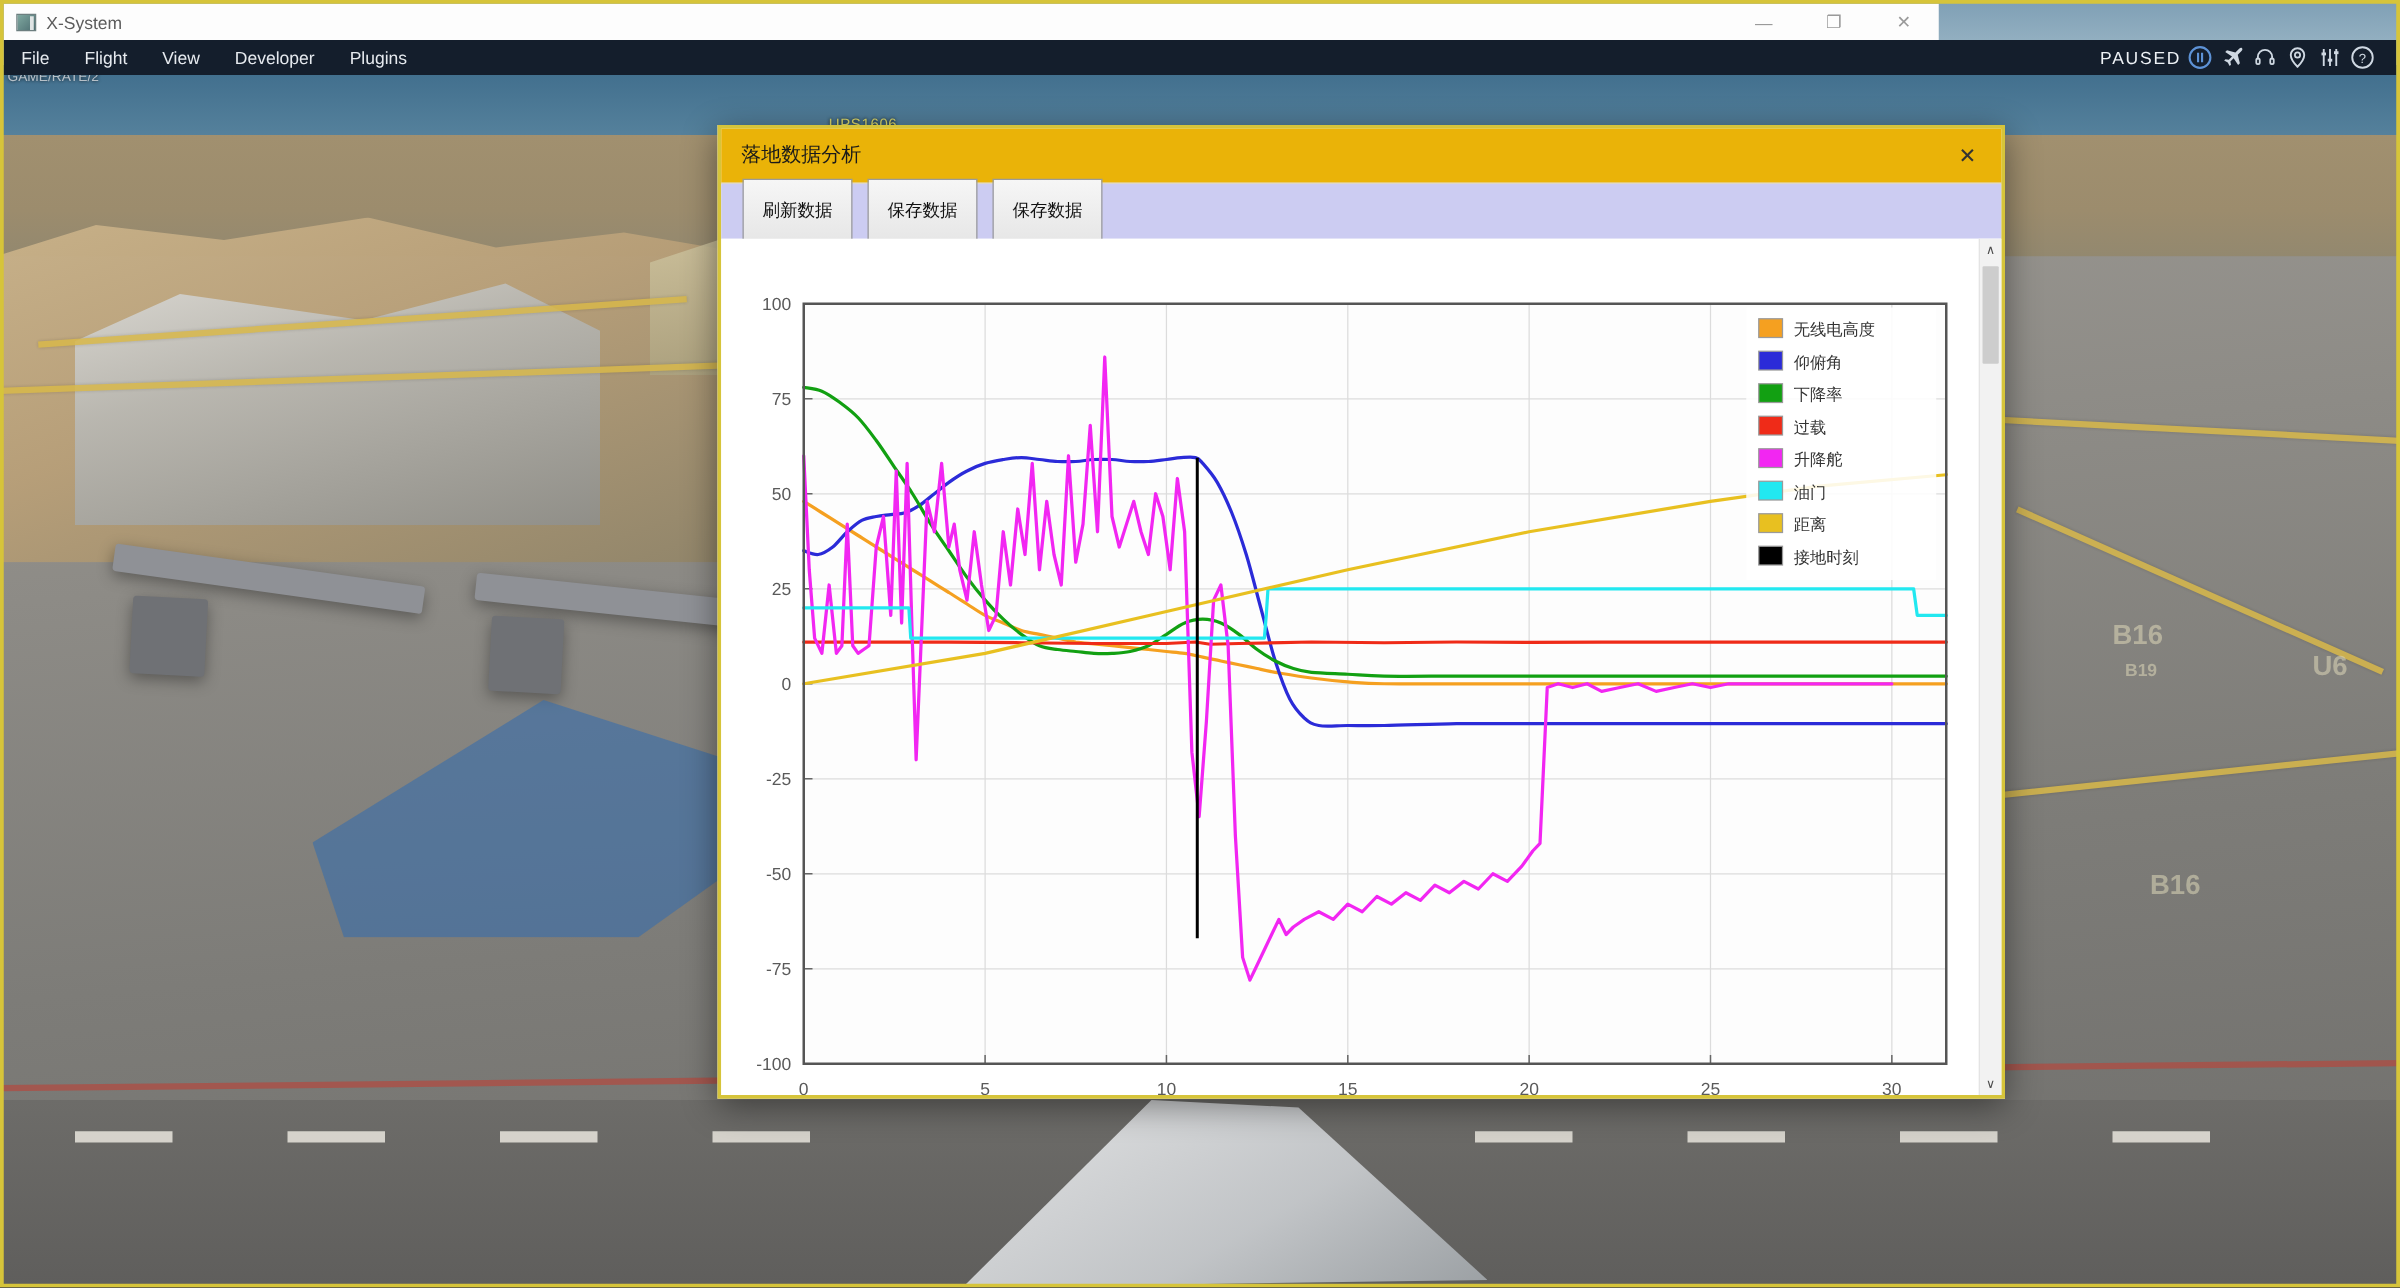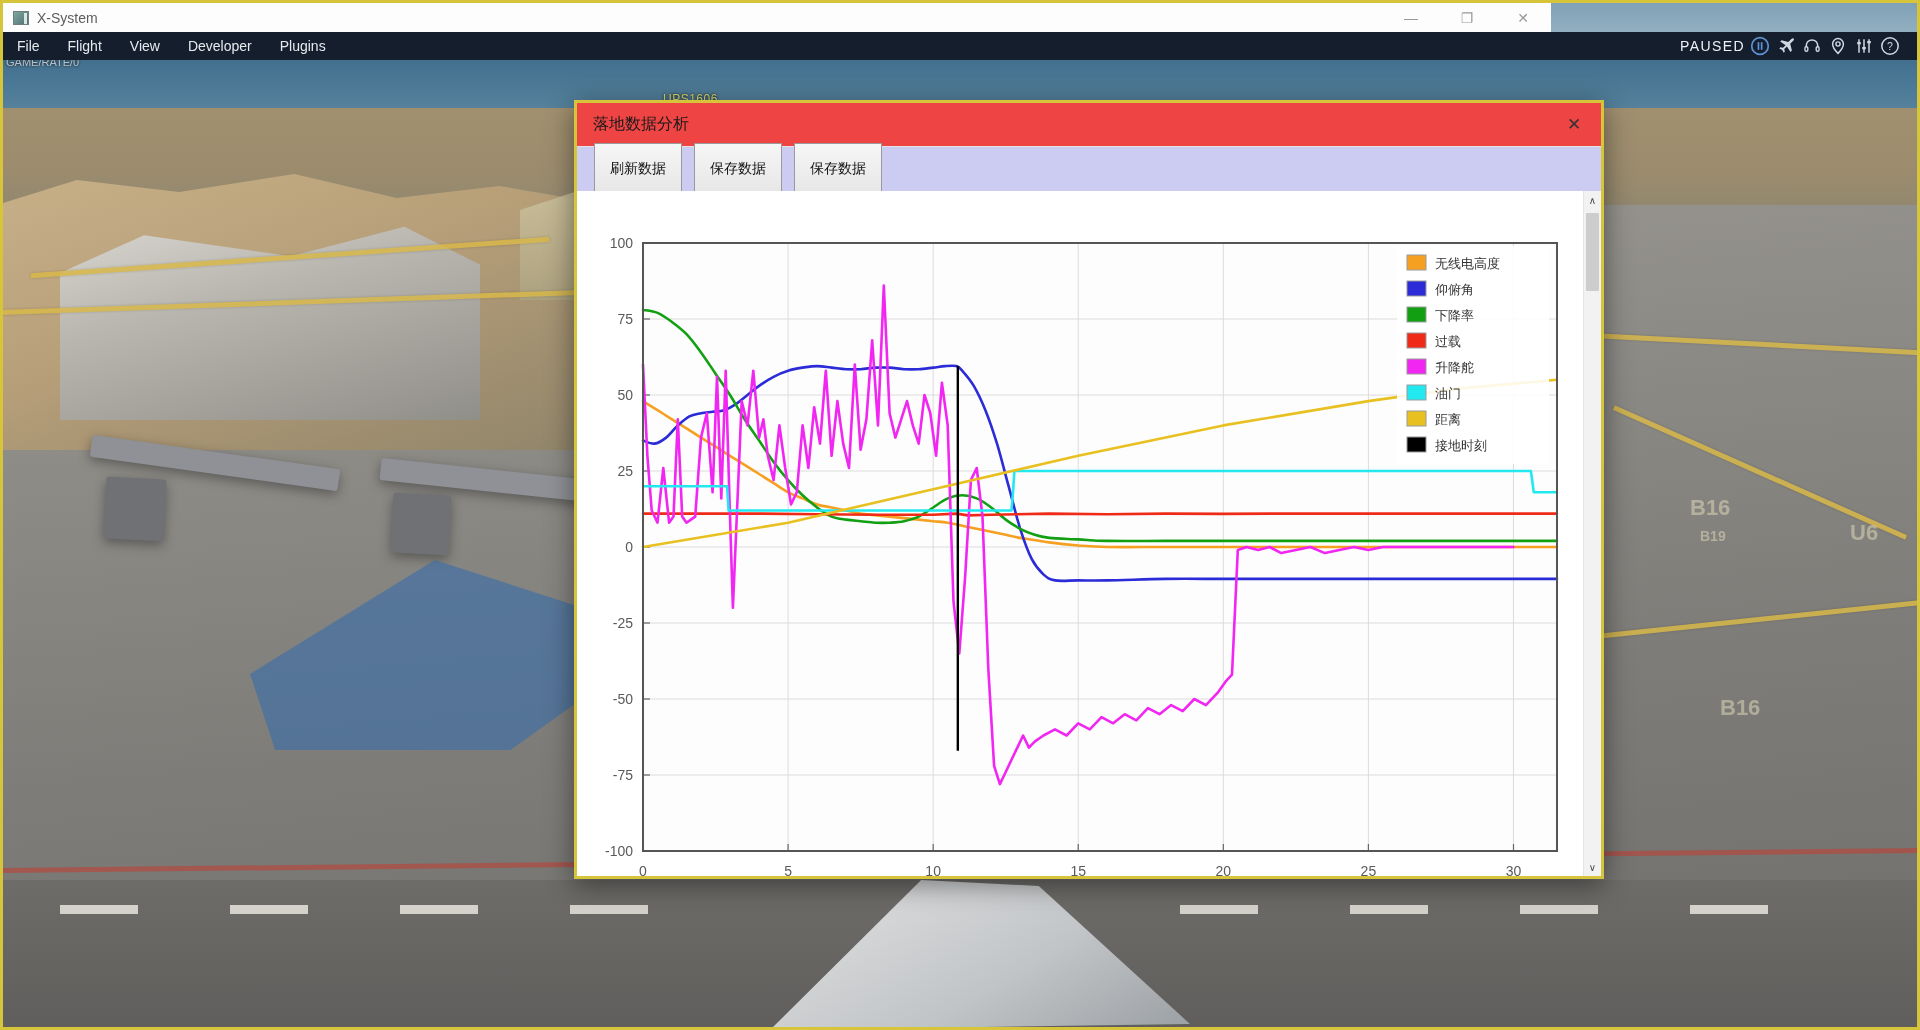--- a/index.html
+++ b/index.html
@@ -141,21 +141,21 @@
 
   
   .dialog {
     position: absolute; left: 574px; top: 100px; width: 1030px; height: 779px;
     background: #ffffff; border: 3px solid #d6c43a; z-index: 70;
     box-shadow: 0 6px 26px rgba(0,0,0,.45);
     display: flex; flex-direction: column;
   }
   .dlg-title {
     height: 44px; display: flex; align-items: center; padding: 0 12px 0 16px;
-    background: #ef4444; border-bottom: 1px solid #e2e2e2;
+    background: #eab308; border-bottom: 1px solid #e2e2e2;
   }
   .dlg-title-text { font-size: 16px; color: #1a1a1a; }
   .dlg-close {
     margin-left: auto; width: 30px; height: 30px; display: flex;
     align-items: center; justify-content: center; color: #333; font-size: 17px;
   }
   .dlg-toolbar {
     height: 44px; background: #ccccf2; display: flex; align-items: center;
     gap: 12px; padding: 0 0 0 17px;
   }
@@ -292,21 +292,21 @@
       </span>
       <span class="sicon">
         <svg width="20" height="20" viewBox="0 0 20 20">
             <circle cx="10" cy="10" r="8.2" fill="none" stroke="#cfd8e2" stroke-width="1.5"></circle>
             <text x="10" y="14.3" font-size="10.5" text-anchor="middle" fill="#cfd8e2" font-family="Liberation Sans, sans-serif">?</text>
           </svg>
       </span>
     </div>
   </div>
 
-  <div class="sim-hud">GAME/RATE/0</div>
+  <div class="sim-hud">GAME/RATE/2</div>
 
   <div class="dialog">
 
     <div class="dlg-title">
       <div class="dlg-title-text">落地数据分析</div>
       <div class="dlg-close">✕</div>
     </div>
 
     <div class="dlg-toolbar">
       <button class="tb-btn">刷新数据</button>

